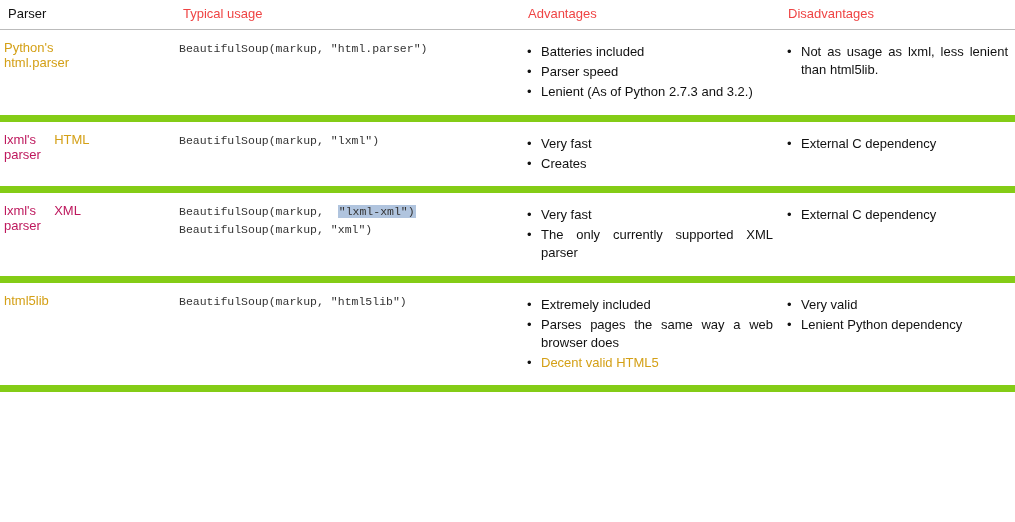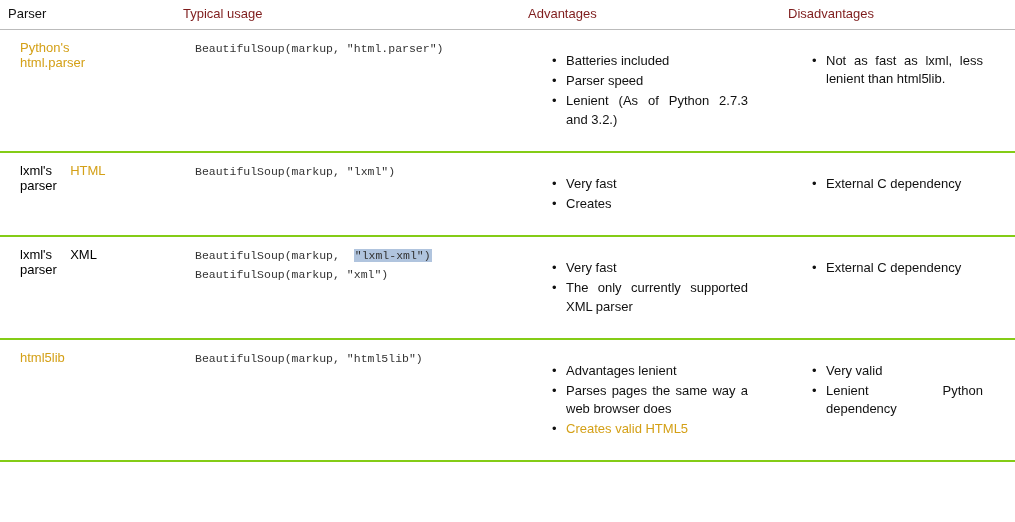--- a/index.html
+++ b/index.html
@@ -18,52 +18,52 @@
     }
     col.col-parser { width: 175px; }
     col.col-usage  { width: 345px; }
     col.col-adv    { width: 260px; }
     col.col-dis    { width: 235px; }
 
     thead th {
       text-align: left;
       padding: 6px 8px 8px 8px;
       font-weight: normal;
-      color: #7f1d1d;
+      color: #ef4444;
       border-bottom: 1px solid #bbb;
       vertical-align: bottom;
     }
     thead th:first-child { color: #111; }
     tbody td {
-      padding: 10px 20px;
+      padding: 10px 4px;
       vertical-align: top;
-      border-bottom: 2px solid #84cc16;
+      border-bottom: 7px solid #84cc16;
     }
     .parser-name {
       color: #d4a017;
       font-weight: normal;
     }
     .parser-name .black {
-      color: #000000;
+      color: #be185d;
     }
     .code-block {
       font-family: 'Courier New', Courier, monospace;
       font-size: 11.5px;
       color: #333;
       line-height: 1.6;
       word-break: break-all;
     }
     .code-highlight {
       background-color: #b0c4de;
       padding: 0 1px;
     }
     ul.bullet-list {
       list-style: none;
       padding: 0;
-      margin: 12px;
+      margin: 3px;
     }
     ul.bullet-list li {
       padding-left: 14px;
       position: relative;
       margin-bottom: 2px;
       text-align: justify;
       line-height: 1.4;
     }
     ul.bullet-list li::before {
       content: "•";
@@ -105,21 +105,21 @@
       </td>
       <td class="adv-cell">
         <ul class="bullet-list">
           <li>Batteries included</li>
           <li>Parser speed</li>
           <li>Lenient (As of Python 2.7.3 and 3.2.)</li>
         </ul>
       </td>
       <td class="dis-cell">
         <ul class="bullet-list">
-          <li>Not as fast as lxml, less lenient than html5lib.</li>
+          <li>Not as usage as lxml, less lenient than html5lib.</li>
         </ul>
       </td>
     </tr>
 
     <tr>
       <td>
         <span class="parser-name">
           <span class="black">lxml's</span>
           &nbsp;&nbsp;&nbsp;
           <span class="orange">HTML</span><br>
@@ -172,23 +172,23 @@
 
     <tr>
       <td>
         <span class="parser-name black">html5lib</span>
       </td>
       <td>
         <span class="code-block">BeautifulSoup(markup, "html5lib")</span>
       </td>
       <td class="adv-cell">
         <ul class="bullet-list">
-          <li>Advantages lenient</li>
+          <li>Extremely included</li>
           <li>Parses pages the same way a web browser does</li>
-          <li><span class="orange">Creates valid HTML5</span></li>
+          <li><span class="orange">Decent valid HTML5</span></li>
         </ul>
       </td>
       <td class="dis-cell">
         <ul class="bullet-list">
           <li>Very valid</li>
           <li>Lenient Python dependency</li>
         </ul>
       </td>
     </tr>
   </tbody>

